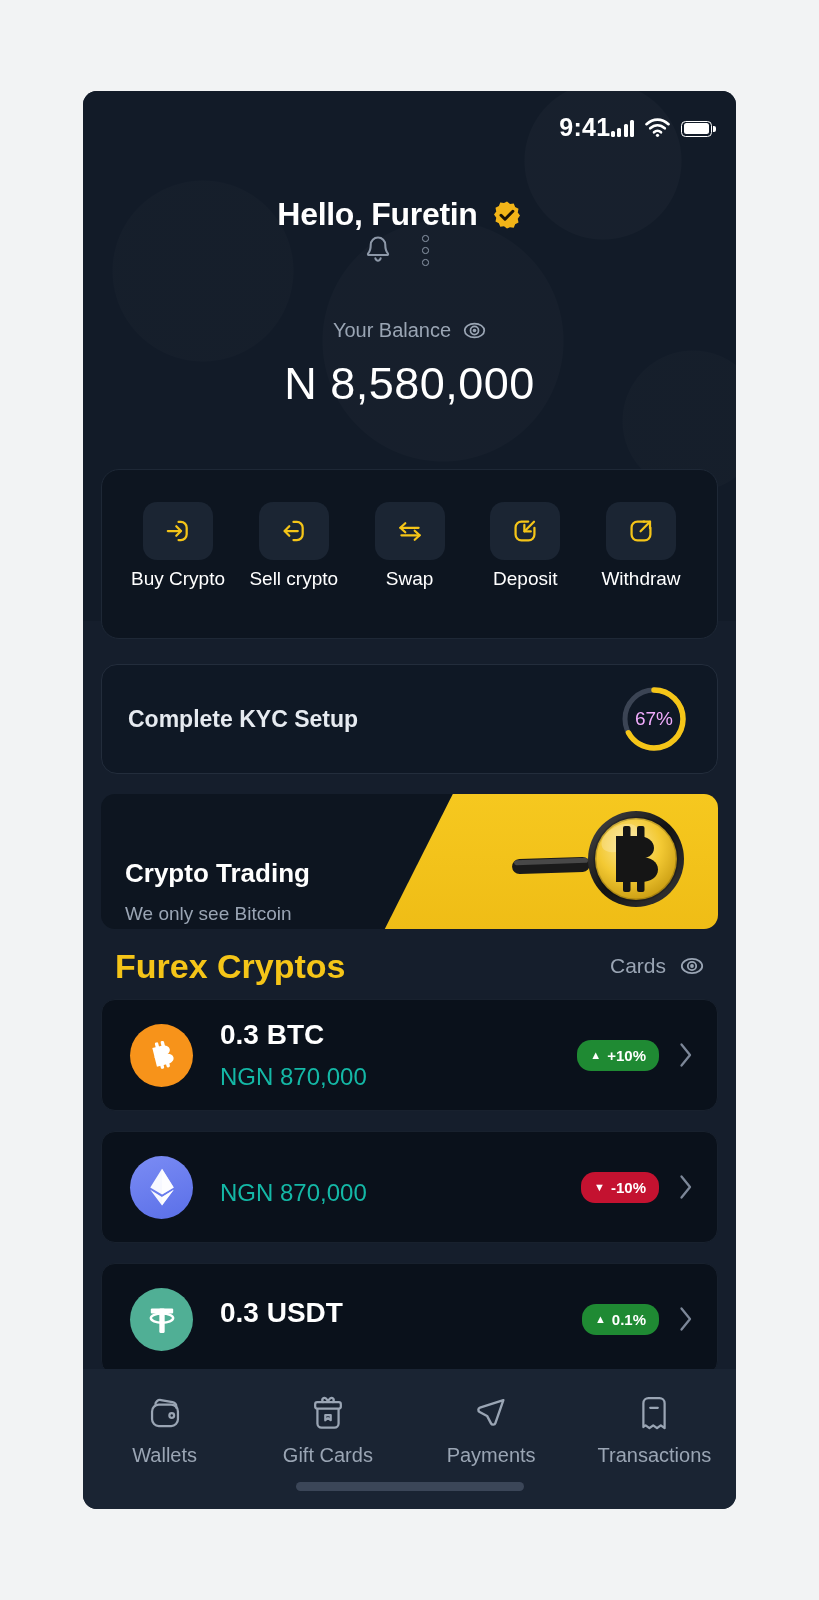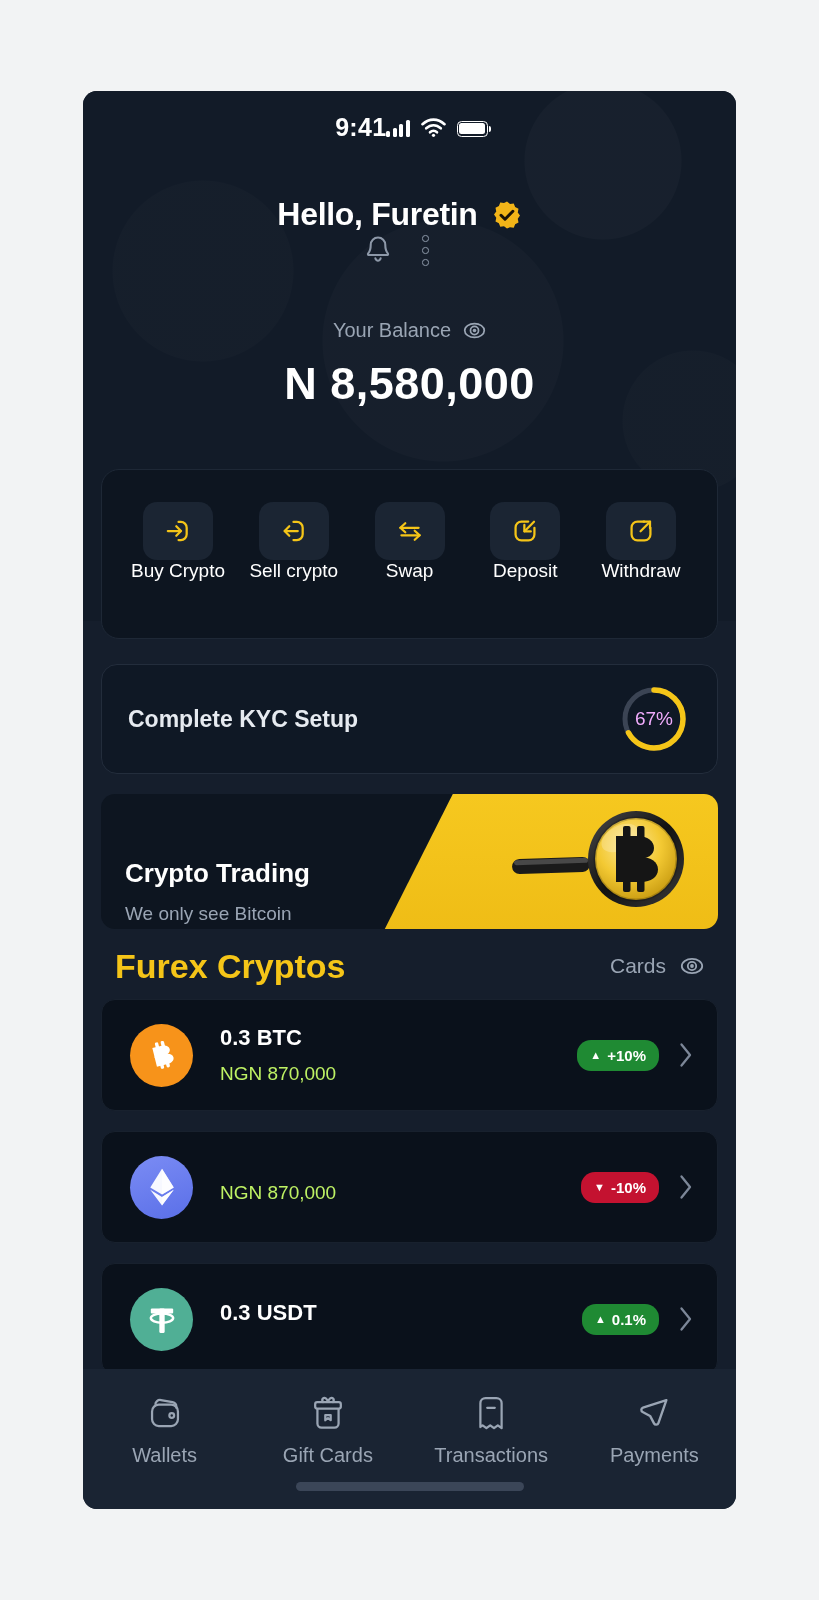--- a/index.html
+++ b/index.html
@@ -31,22 +31,22 @@
       radial-gradient(circle at 610px 330px, rgba(255,255,255,0.016) 0 70px, transparent 71px),
       #121b28;
   }
   .screen {
     position: absolute; left: 0; top: 0; width: 653px; height: 1418px;
   }
 
   
   .statusbar {
     position: absolute; left: 0; top: 0; width: 653px; height: 72px;
-    display: flex; align-items: center; justify-content: center;
-    padding: 0 36px 0 40px;
+    display: flex; align-items: center; justify-content: flex-end;
+    padding: 0 24px 0 40px;
   }
   .clock { color: #ffffff; font-size: 25px; font-weight: bold; letter-spacing: .3px; }
   .status-icons { display: flex; align-items: flex-end; gap: 11px; }
   .bars { display: flex; align-items: flex-end; gap: 2.5px; height: 17px; }
   .bars i { display: block; width: 4px; background: #ffffff; border-radius: 1.5px; }
   .bars i:nth-child(1) { height: 6px; }
   .bars i:nth-child(2) { height: 9px; }
   .bars i:nth-child(3) { height: 13px; }
   .bars i:nth-child(4) { height: 17px; }
   .batt {
@@ -79,40 +79,40 @@
 
   
   .balance { position: absolute; left: 0; top: 228px; width: 653px; text-align: center; }
   .balance-label {
     display: flex; align-items: center; justify-content: center; gap: 12px;
     color: #9aa5b4; font-size: 20px;
   }
   .eye { width: 23px; height: 23px; display: block; }
   .balance-amount {
     margin-top: 16px;
-    color: #ffffff; font-size: 45px; font-weight: bold; letter-spacing: .5px;
+    color: #ffffff; font-size: 45px; font-weight: normal; letter-spacing: .5px;
   }
 
   
   .actions-card {
     position: absolute; left: 18px; top: 378px; width: 617px; height: 170px;
     background: #0d1520;
     border: 1px solid #1e2836;
     border-radius: 18px;
     display: flex; align-items: flex-start; justify-content: space-between;
     padding: 32px 20px 0 20px;
   }
   .action { width: 112px; display: flex; flex-direction: column; align-items: center; }
   .action-tile {
     width: 70px; height: 58px; border-radius: 14px;
     background: #1b2533;
     display: flex; align-items: center; justify-content: center;
   }
   .action-tile svg { display: block; }
-  .action-label { margin-top: 0; color: #ffffff; font-size: 19px; white-space: nowrap; }
+  .action-label { margin-top: 8px; color: #ffffff; font-size: 19px; white-space: nowrap; }
 
   
   .kyc-card {
     position: absolute; left: 18px; top: 573px; width: 617px; height: 110px;
     background: #0f1825;
     border: 1px solid #232d3c;
     border-radius: 16px;
     display: flex; align-items: center; justify-content: space-between;
     padding: 0 28px 0 26px;
   }
@@ -159,22 +159,22 @@
     border-radius: 14px;
     display: flex; align-items: center;
     padding: 0 24px 0 28px;
   }
   .coin { width: 63px; height: 63px; border-radius: 50%; flex: 0 0 63px;
           display: flex; align-items: center; justify-content: center; }
   .coin-btc { background: #f7931a; }
   .coin-eth { background: linear-gradient(160deg, #7b8cf4 0%, #5a6fe8 100%); }
   .coin-usdt { background: #50af95; }
   .crow-mid { margin-left: 27px; flex: 1; }
-  .crow-amt { color: #ffffff; font-size: 22px; font-weight: bold; }
-  .crow-fiat { margin-top: 12px; color: #bef264; font-size: 19px; }
+  .crow-amt { color: #ffffff; font-size: 28px; font-weight: bold; }
+  .crow-fiat { margin-top: 12px; color: #14b8a6; font-size: 24px; }
   .badge {
     display: inline-flex; align-items: center; gap: 6px;
     padding: 7px 13px; border-radius: 14px;
     color: #ffffff; font-size: 15px; font-weight: bold;
   }
   .badge.up { background: #1f8a33; }
   .badge.down { background: #c41230; }
   .tri { font-size: 11px; line-height: 1; }
   .chev { margin-left: 20px; width: 14px; height: 26px; flex: 0 0 14px; }
 
@@ -465,35 +465,35 @@
               <rect x="3.6" y="6.4" width="22.8" height="5.6" rx="1.8" fill="none" stroke="#9aa5b4" stroke-width="2"></rect>
               <path d="M5.6 12v13.4c0 2 1.6 3.6 3.6 3.6h11.6c2 0 3.6-1.6 3.6-3.6V12" fill="none" stroke="#9aa5b4" stroke-width="2"></path>
               <path d="M12.6 17.8h4.8v4.6l-2.4-1.8-2.4 1.8z" fill="none" stroke="#9aa5b4" stroke-width="2" stroke-linejoin="round"></path>
             </svg>
           </div>
           <div class="navlabel">Gift Cards</div>
         </div>
 
         <div class="navitem">
           <div class="navicon">
+            <svg width="36" height="36" viewBox="0 0 32 32">
+              <path d="M27 4.5L6.2 11.2c-1.8.6-2 3-.3 3.9l6.6 3.5 3.5 6.6c.9 1.7 3.3 1.5 3.9-.3z" fill="none" stroke="#9aa5b4" stroke-width="2.1" stroke-linejoin="round"></path>
+            </svg>
+          </div>
+          <div class="navlabel">Payments</div>
+        </div>
+
+        <div class="navitem">
+          <div class="navicon">
             <svg width="32" height="38" viewBox="0 0 28 34">
               <path d="M4.5 8.2c0-2.5 2-4.6 4.6-4.6h9.8c2.5 0 4.6 2 4.6 4.6v22.4l-3.4-2.6-3.4 2.6-3.4-2.6-3.4 2.6-3.4-2.6-2 1.5z" fill="none" stroke="#9aa5b4" stroke-width="2" stroke-linejoin="round"></path>
               <path d="M10.6 12.4h6.8" fill="none" stroke="#9aa5b4" stroke-width="2" stroke-linecap="round"></path>
             </svg>
           </div>
           <div class="navlabel">Transactions</div>
         </div>
 
-        <div class="navitem">
-          <div class="navicon">
-            <svg width="36" height="36" viewBox="0 0 32 32">
-              <path d="M27 4.5L6.2 11.2c-1.8.6-2 3-.3 3.9l6.6 3.5 3.5 6.6c.9 1.7 3.3 1.5 3.9-.3z" fill="none" stroke="#9aa5b4" stroke-width="2.1" stroke-linejoin="round"></path>
-            </svg>
-          </div>
-          <div class="navlabel">Payments</div>
-        </div>
-
         <div class="home-indicator"></div>
       </div>
 
     </div>
   </div>
 </div>
 
 </body></html>

